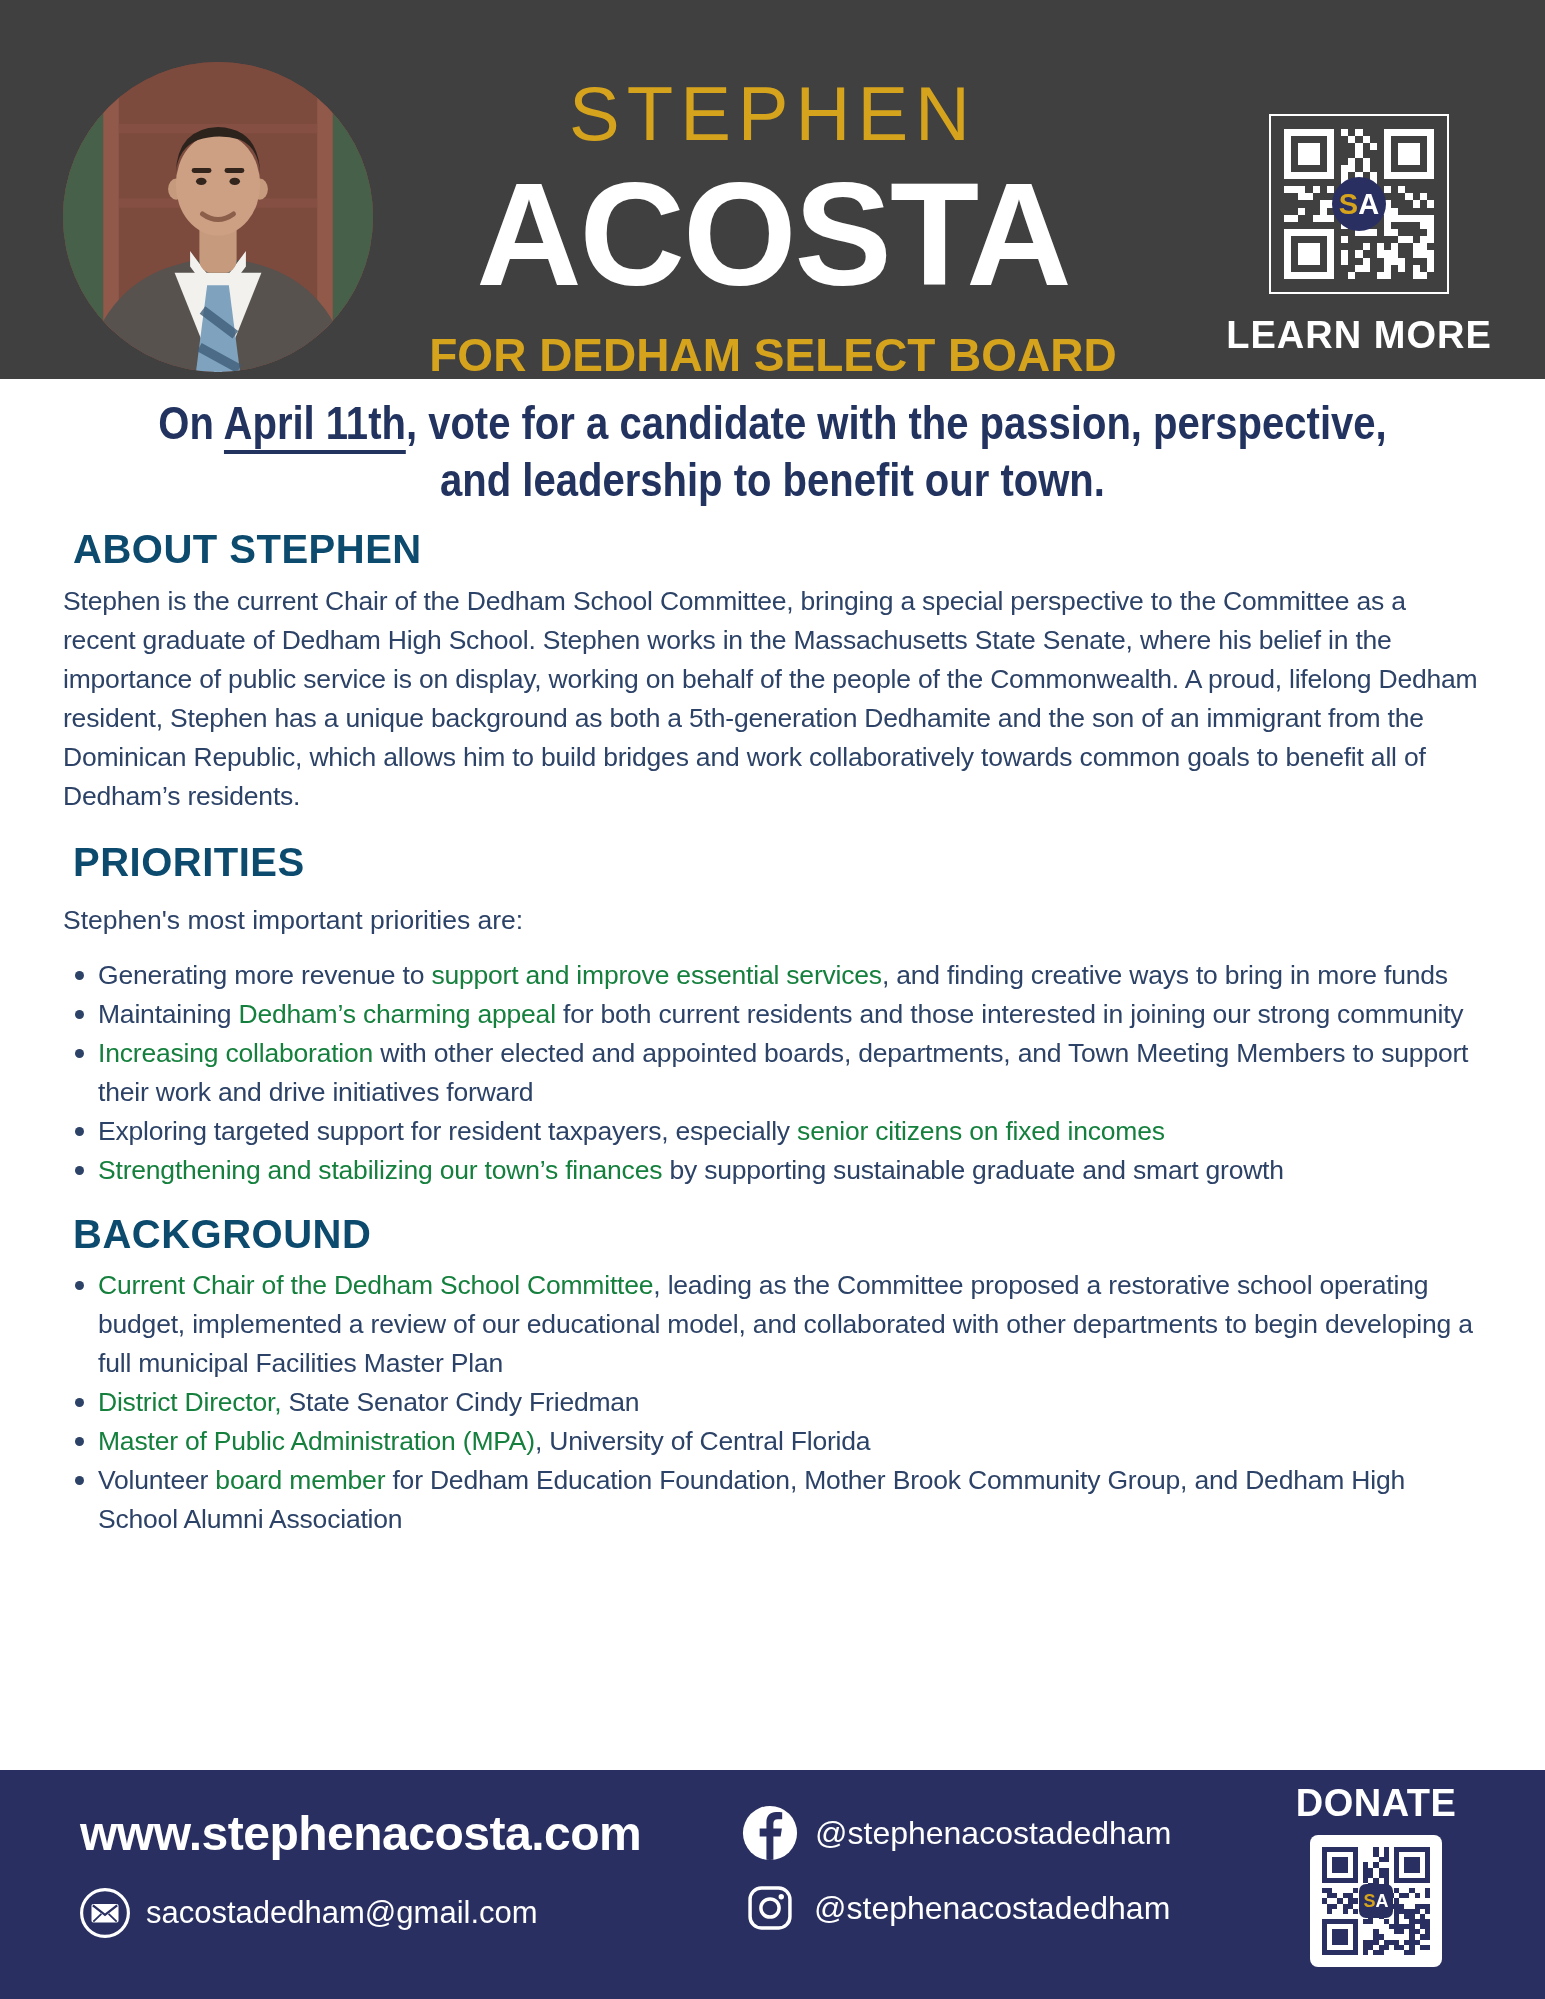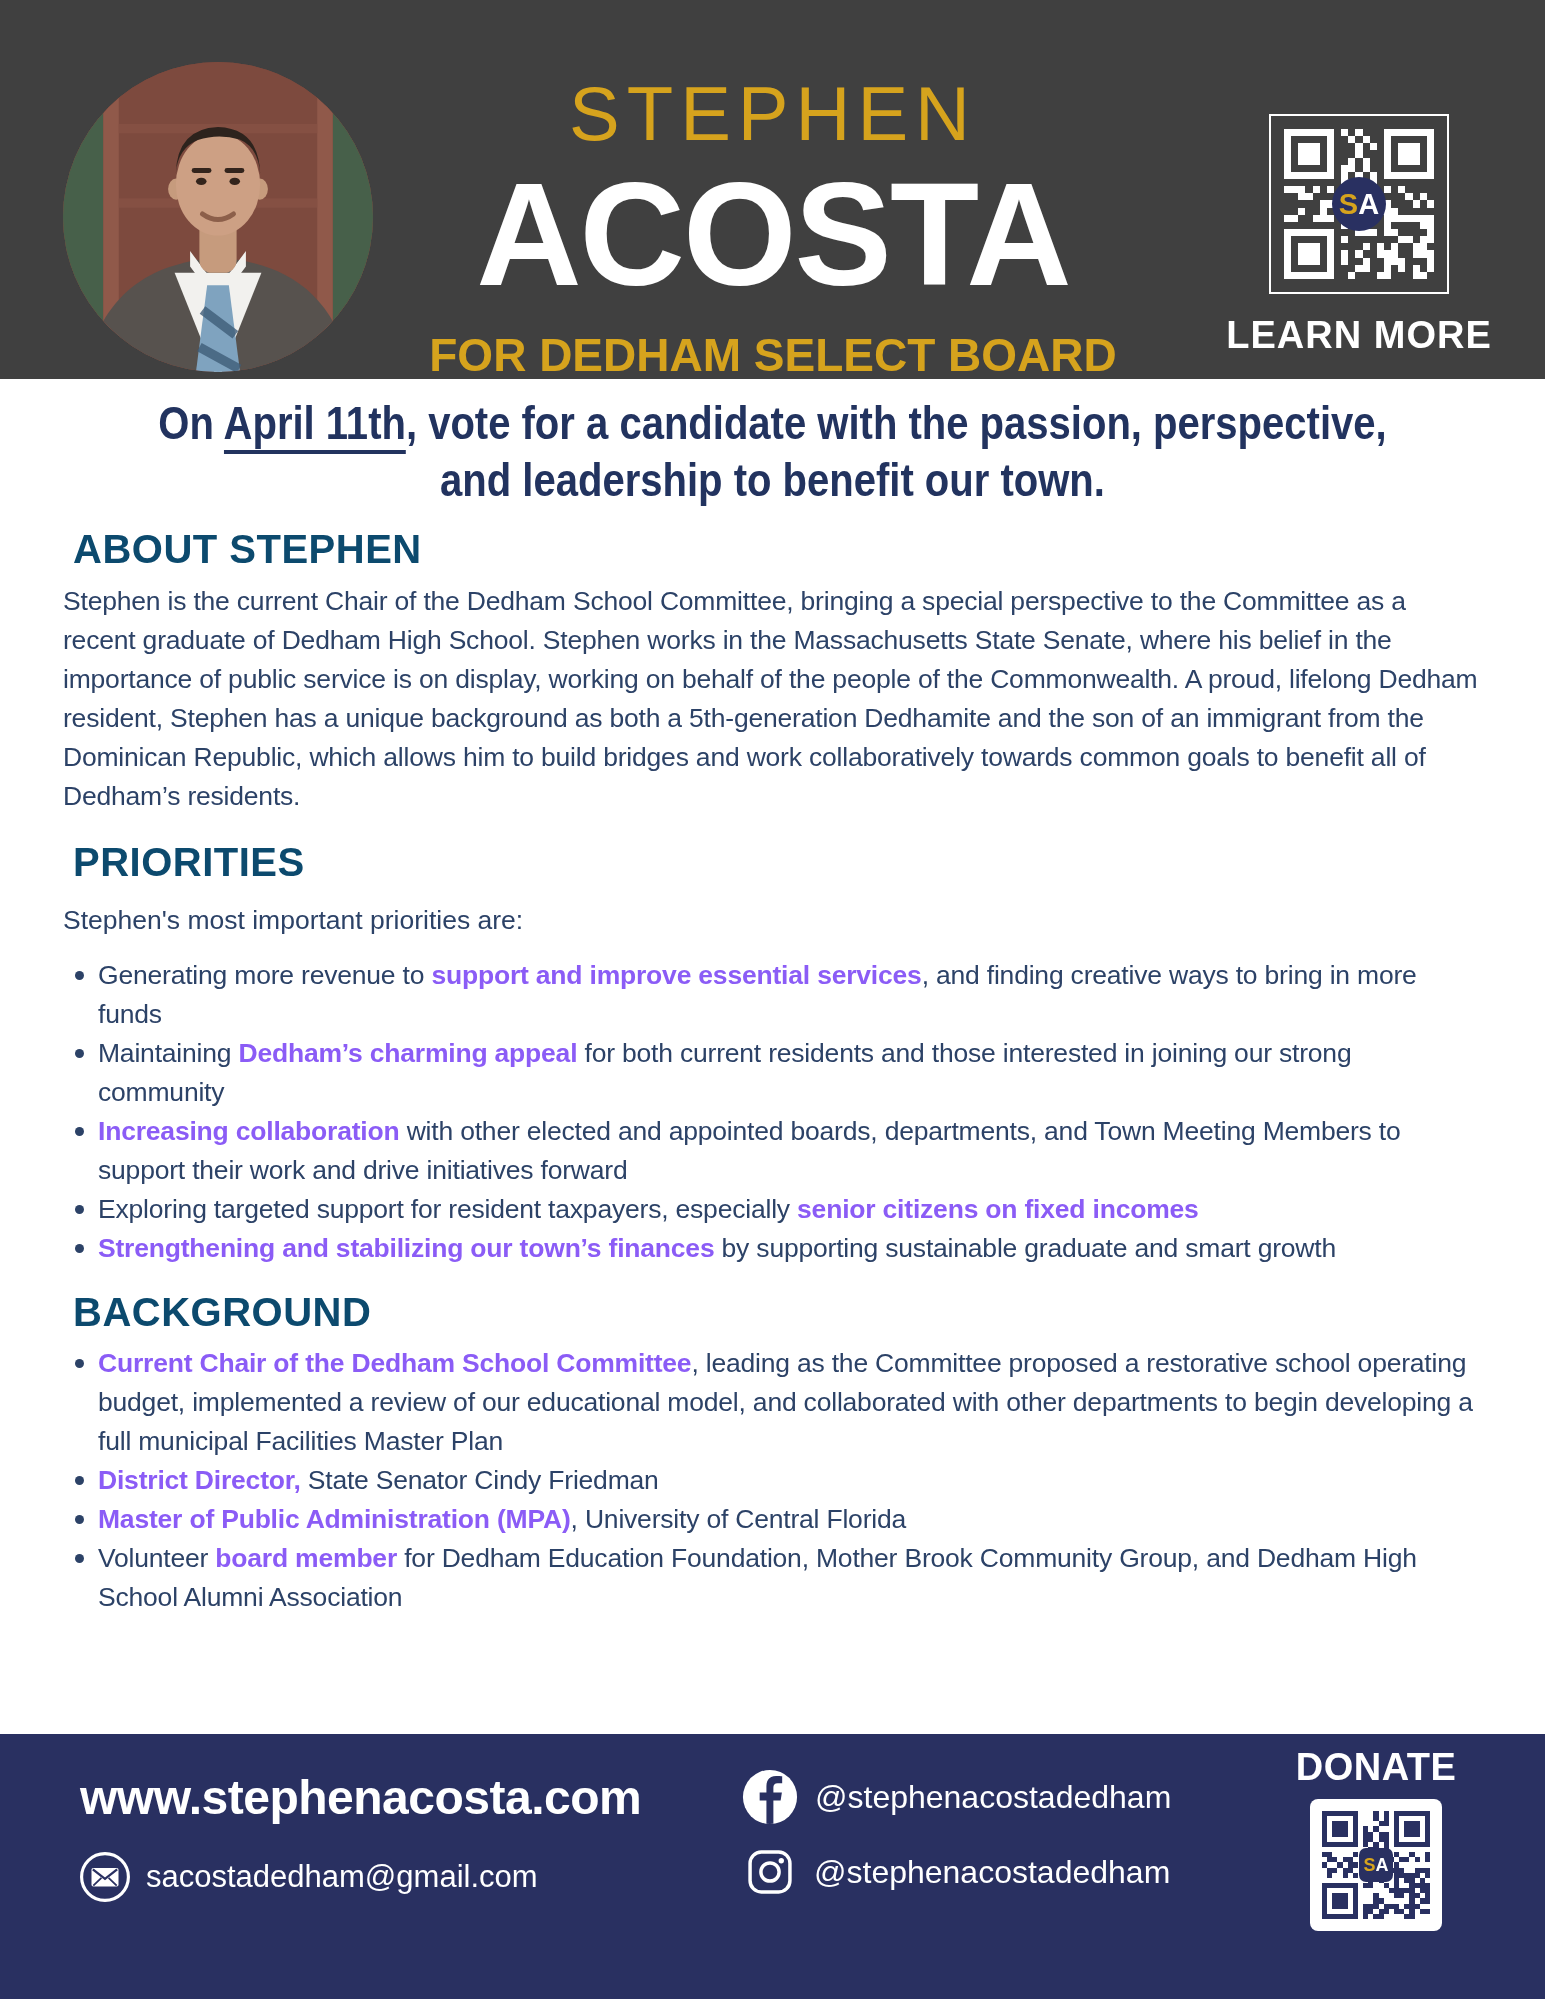--- a/index.html
+++ b/index.html
@@ -30,26 +30,26 @@
             transform:scaleX(.87);transform-origin:50% 0;white-space:nowrap}
   .hl-date{border-bottom:4px solid #22335F;padding-bottom:1px}
   h2{margin:10px;font-size:40px;line-height:1.12;color:#0c4a6e;letter-spacing:.5px;font-weight:bold}
   .about-h{margin-top:18px}
   .bodytext{margin:9px 0 0;font-size:26.5px;line-height:39px;letter-spacing:-.2px}
   .pri-h{margin-top:24px}
   .intro{margin-top:16px;font-size:26.5px;line-height:39px}
   ul.blist{list-style:none;margin:16px 0 0;padding:0 0 0 35px}
   .blist li{position:relative;font-size:26.5px;line-height:39px;letter-spacing:-.2px}
   .blist li::before{content:"";position:absolute;left:-23px;top:15px;width:9px;height:9px;border-radius:50%;background:#2C4267}
-  .b{font-weight:bold;color:#8b5cf6}
+  .b{font-weight:normal;color:#15803d}
   .bg-h{margin-top:22px}
   ul.bg-list{margin-top:10px}
 
   
-  .ftr{position:absolute;left:0;bottom:0;width:1545px;height:265px;background:#293061;color:#fff}
+  .ftr{position:absolute;left:0;bottom:0;width:1545px;height:229px;background:#293061;color:#fff}
   .f-web{position:absolute;left:80px;top:36px;font-size:48px;font-weight:bold;letter-spacing:-.5px}
   .f-email{position:absolute;left:78px;top:116px;display:flex;align-items:center}
   .f-email .txt{margin-left:14px;font-size:31px}
   .icon-env{width:54px;height:54px}
   .f-fb{position:absolute;left:741px;top:34px;display:flex;align-items:center}
   .icon-fb{width:58px;height:58px}
   .f-fb .txt{margin-left:16px;font-size:32px}
   .f-ig{position:absolute;left:744px;top:112px;display:flex;align-items:center}
   .icon-ig{width:52px;height:52px}
   .f-ig .txt{margin-left:18px;font-size:32px}

